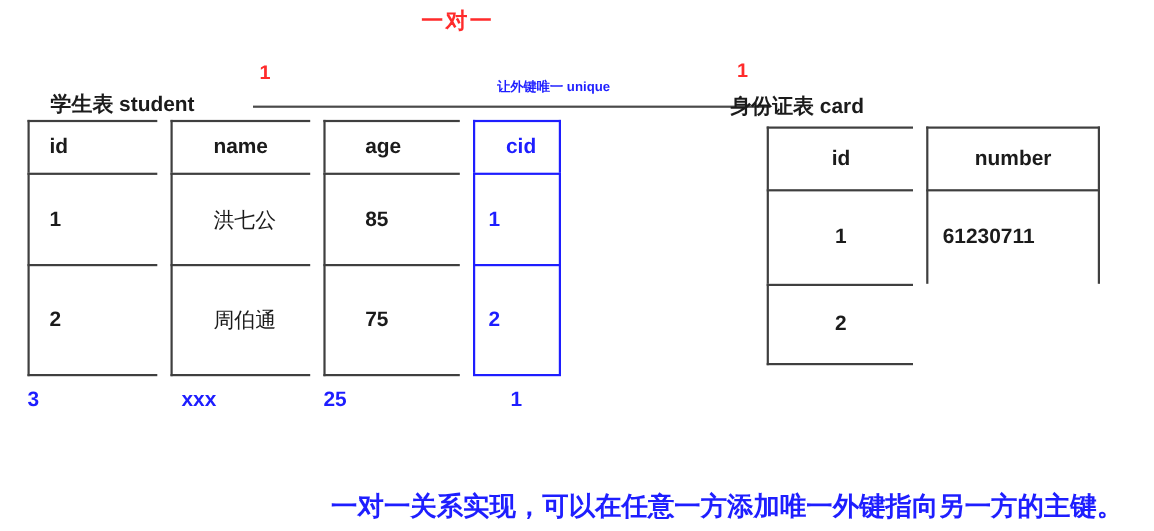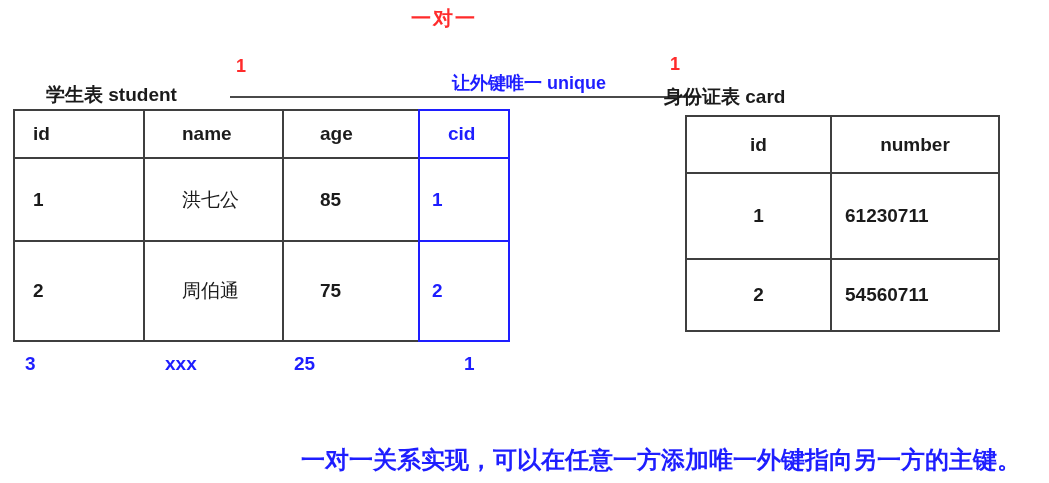--- a/index.html
+++ b/index.html
@@ -8,40 +8,40 @@
     --bd:#3f3f3f;
     --ink:#1b1b1b;
   }
   html,body{margin:0;padding:0;background:#fff;}
   .canvas{
     position:relative;width:1049px;height:483px;background:#ffffff;overflow:hidden;
     font-family:"Liberation Sans", sans-serif;color:var(--ink);
   }
   .abs{position:absolute;white-space:nowrap;}
 
-  .title{left:383px;top:5px;font-size:20px;font-weight:700;color:var(--red);letter-spacing:2px;margin-left:28px;}
+  .title{left:383px;top:5px;font-size:20px;font-weight:700;color:var(--red);letter-spacing:2px;}
   .tbl-label{font-size:19px;font-weight:700;color:var(--ink);}
   .lbl-student{left:46px;top:82px;}
   .lbl-card{left:664px;top:84px;}
   .cardinality{font-size:18px;font-weight:700;color:var(--red);}
   .card-left{left:236px;top:56px;}
   .card-right{left:670px;top:54px;}
   .rel-line{left:230px;top:96px;width:470px;height:0;border-top:2px solid #4a4a4a;}
-  .rel-label{left:452px;top:71px;font-size:18px;font-weight:700;color:var(--blue);}
+  .rel-label{left:452px;top:71px;font-size:12px;font-weight:700;color:var(--blue);}
 
   
   .st-table{
     left:13px;top:109px;display:grid;
     grid-template-columns:130px 139px 136px 92px;
     grid-template-rows:48px 83px 102px;
   }
   .cell{
     box-sizing:border-box;display:flex;align-items:center;
     border-top:2px solid var(--bd);border-left:2px solid var(--bd);
-    font-size:19px;font-weight:700;color:var(--ink);
+    font-size:19px;font-weight:700;color:var(--ink);margin-left:12px;
   }
   .row-last{border-bottom:2px solid var(--bd);}
   .pad-id{padding-left:18px;}
   .pad-name{padding-left:37px;}
   .pad-age{padding-left:36px;}
   .cjk{font-weight:400;font-family:Liberation Serif, serif;}
   .fk{
     border-top-color:var(--blue);border-left-color:var(--blue);
     border-right:2px solid var(--blue);color:var(--blue);
   }
@@ -104,18 +104,17 @@
   <div class="abs pend p3">1</div>
 
   <div class="abs cd-table">
     <div class="cell">id</div>
     <div class="cell col-last">number</div>
 
     <div class="cell">1</div>
     <div class="cell col-last num-val">61230711</div>
 
     <div class="cell row-last">2</div>
-    <div class="cell col-last row-last num-val">54560711</div>
   </div>
 
   <div class="abs note">一对一关系实现，可以在任意一方添加唯一外键指向另一方的主键。</div>
 
 </div>
 
 </body></html>

